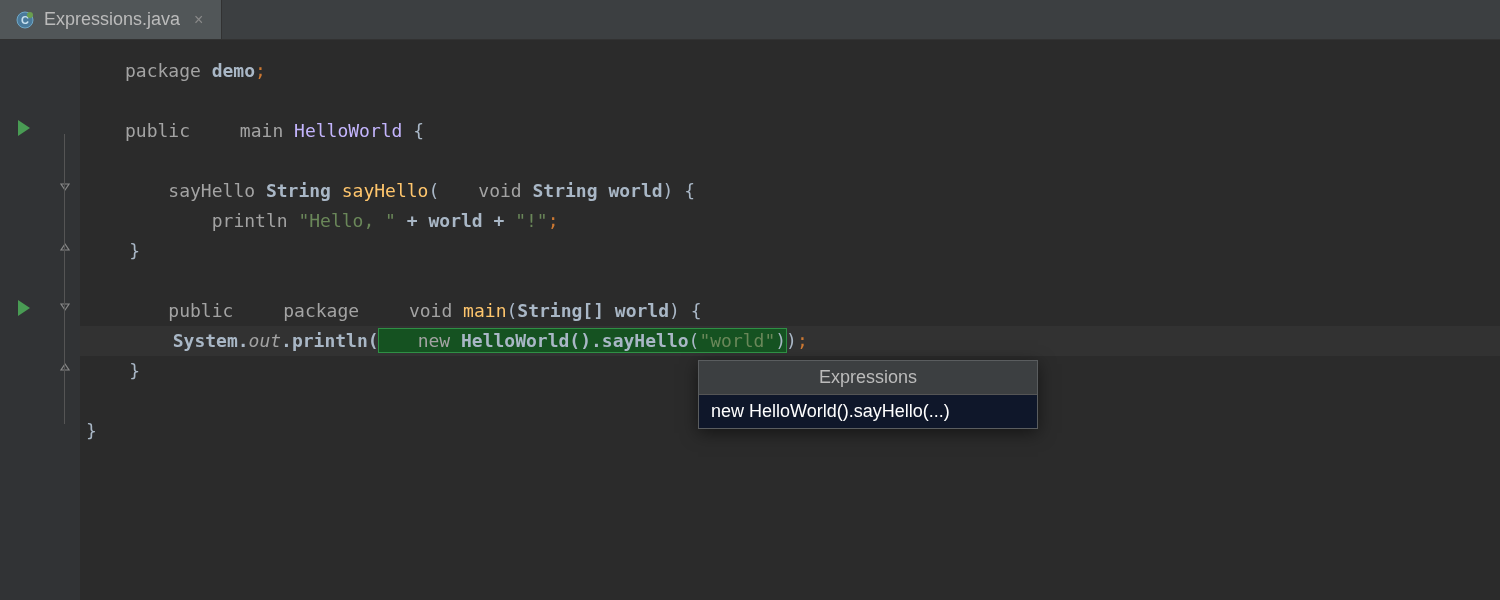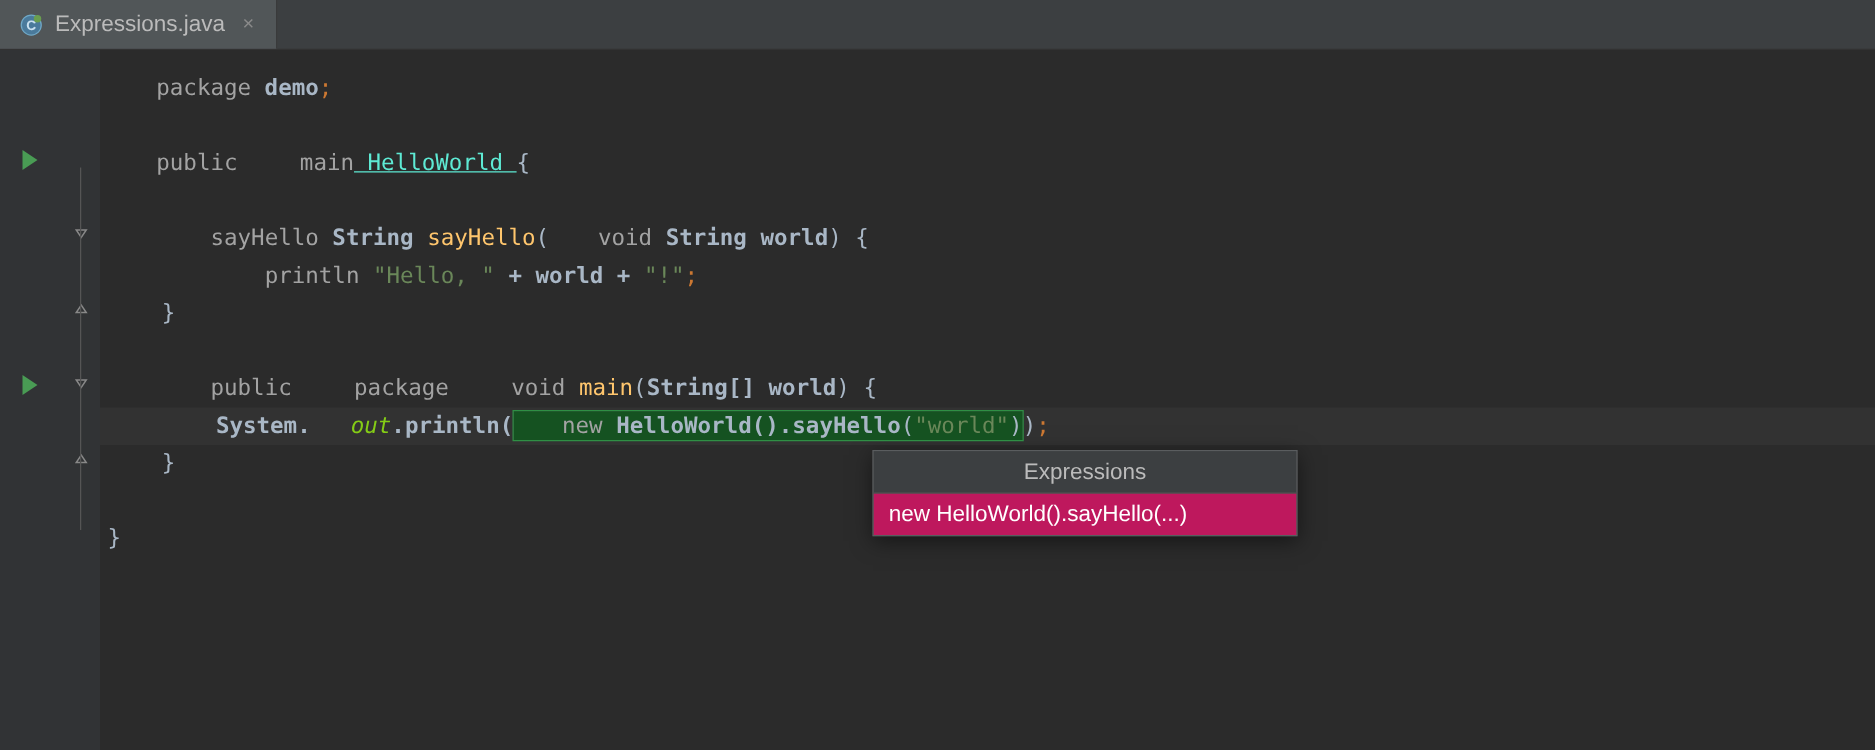--- a/index.html
+++ b/index.html
@@ -83,23 +83,23 @@
     height: 30px;
   }
   .hl-line {
     position: absolute;
     left: 0; right: 0;
     height: 30px;
     background: #323232;
   }
   .kw { color: #a3a3a3; margin-left: 39px; }
   .id { color: #a9b7c6; font-weight: bold; }
-  .cls { color: #5eead4; text-decoration: underline; }
+  .cls { color: #c4b5fd; }
   .str { color: #6a8759; }
-  .field-italic { color: #84cc16; font-style: italic; margin-left: 32px; }
+  .field-italic { color: #a3a3a3; font-style: italic; }
   .call { color: #ffc66d; }
   .punct { color: #cc7832; }
   .paren { color: #a9b7c6; }
   .brace { color: #a9b7c6; }
   
   .expr-box {
     background: #155221;
     outline: 1px solid #2f8f45;
     padding: 1px 0;
   }
@@ -120,21 +120,21 @@
     color: #bbbbbb;
     background: #3c3f41;
     border-bottom: 1px solid #555;
   }
   .popup-item {
     padding: 6px 12px;
     color: #bbbbbb;
     cursor: pointer;
   }
   .popup-item.selected {
-    background: #be185d;
+    background: #0f172a;
     color: #ffffff;
   }
 </style>
 </head>
 <body>
 
 <div class="tab-bar">
   <div class="tab">
     <span class="file-icon">
       <svg width="18" height="18" viewBox="0 0 18 18">

